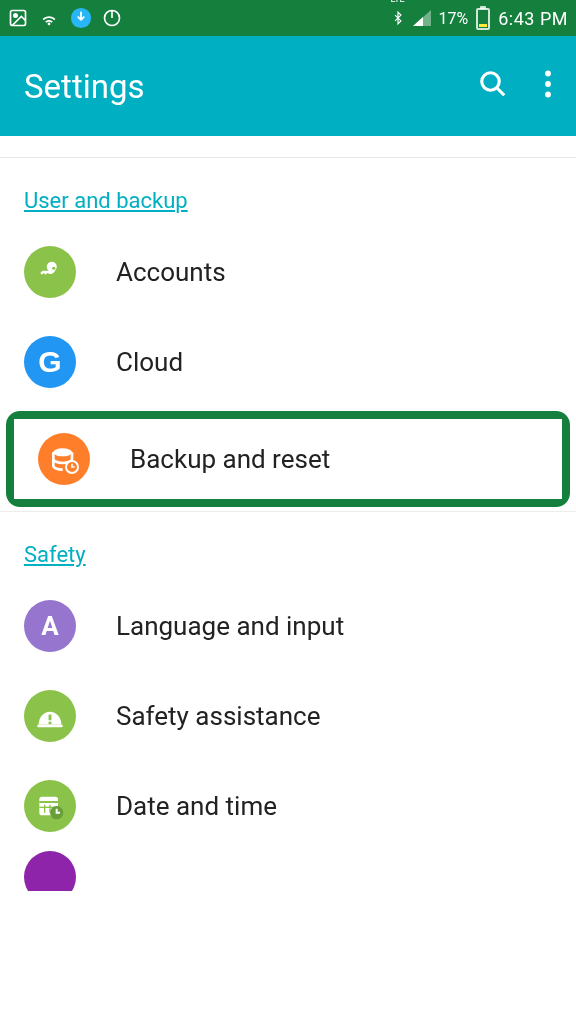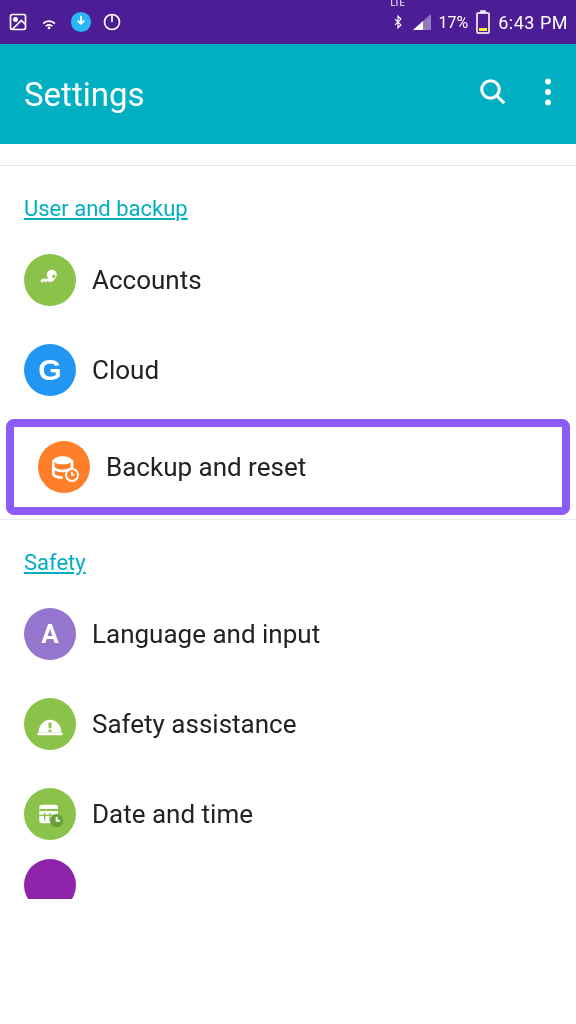--- a/index.html
+++ b/index.html
@@ -1,19 +1,19 @@
 <!DOCTYPE html>
 <html><head>
 <meta charset="utf-8">
 <style>
   * { margin: 0; padding: 0; box-sizing: border-box; }
   html, body { width: 576px; height: 1024px; font-family: Roboto, Arial, sans-serif; background: #ffffff; overflow: hidden; }
   .status-bar {
-    height: 44px;
-    background: #4c1d95;
+    height: 36px;
+    background: #15803d;
     display: flex;
     align-items: center;
     color: #ffffff;
     padding: 0 8px;
     font-size: 16px;
   }
   .status-left { display: flex; align-items: center; gap: 10px; }
   .status-right { margin-left: auto; display: flex; align-items: center; gap: 8px; }
   .status-icon { display: inline-flex; align-items: center; justify-content: center; }
   .status-time { font-size: 18px; letter-spacing: 0.5px; }
@@ -47,26 +47,26 @@
     height: 52px;
     border-radius: 50%;
     display: flex;
     align-items: center;
     justify-content: center;
     flex-shrink: 0;
   }
   .item-label {
     font-size: 26px;
     color: #222222;
-    margin-left: 16px;
+    margin-left: 40px;
   }
   .divider { height: 1px; background: #ececec; margin-left: 0; }
   .highlight-wrap {
-    border: 8px solid #8b5cf6;
-    border-radius: 8px;
+    border: 8px solid #15803d;
+    border-radius: 14px;
     margin: 4px 6px;
   }
   .highlight-wrap .item { height: 80px; }
   .battery {
     display: inline-flex;
     align-items: center;
   }
   .battery-body {
     width: 14px;
     height: 22px;

